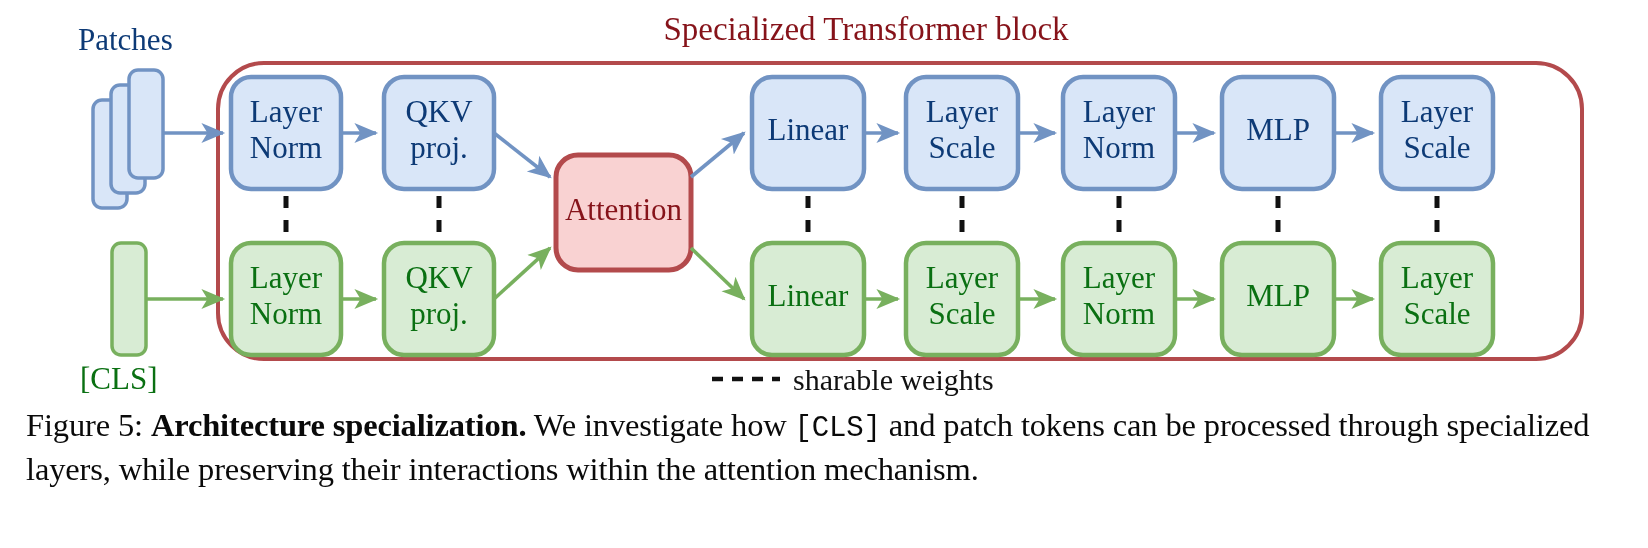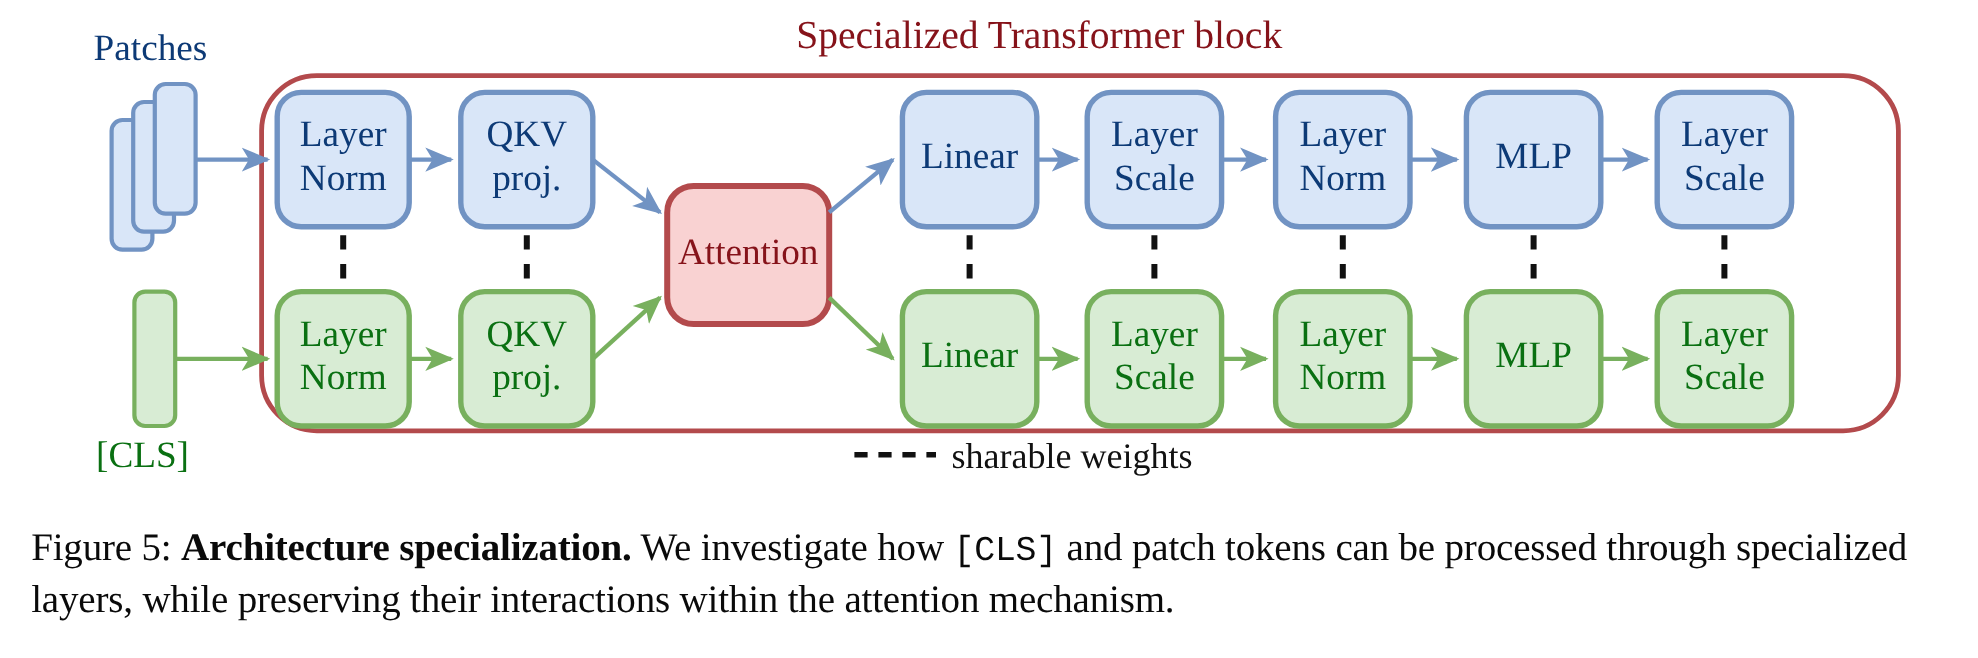--- a/index.html
+++ b/index.html
@@ -10,21 +10,21 @@
   .node-label{font-family:"Liberation Serif","DejaVu Serif",serif;
     font-size:31px;text-anchor:middle;dominant-baseline:middle;}
   .blue-text{fill:#0d3a76;}
   .green-text{fill:#0a7012;}
   .red-text{fill:#86131a;}
   .side-label{font-family:"Liberation Serif","DejaVu Serif",serif;font-size:31px;}
   .title-label{font-family:"Liberation Serif","DejaVu Serif",serif;
     font-size:33px;fill:#86131a;text-anchor:middle;}
   .legend-label{font-family:"Liberation Serif","DejaVu Serif",serif;
     font-size:30px;fill:#111111;}
-  .caption{position:absolute;left:26px;top:436px;width:1600px;
+  .caption{position:absolute;left:26px;top:404px;width:1600px;
     font-family:"Liberation Serif","DejaVu Serif",serif;
     font-size:32.5px;line-height:1.30;color:#0a0a0a;
     text-align:left;letter-spacing:-0.15px;}
   .caption b{font-weight:bold;}
   .caption .mono{font-family:"Liberation Mono","DejaVu Sans Mono",monospace;font-size:29px;}
 </style>
 </head>
 <body>
 
 <div id="figure-root">

